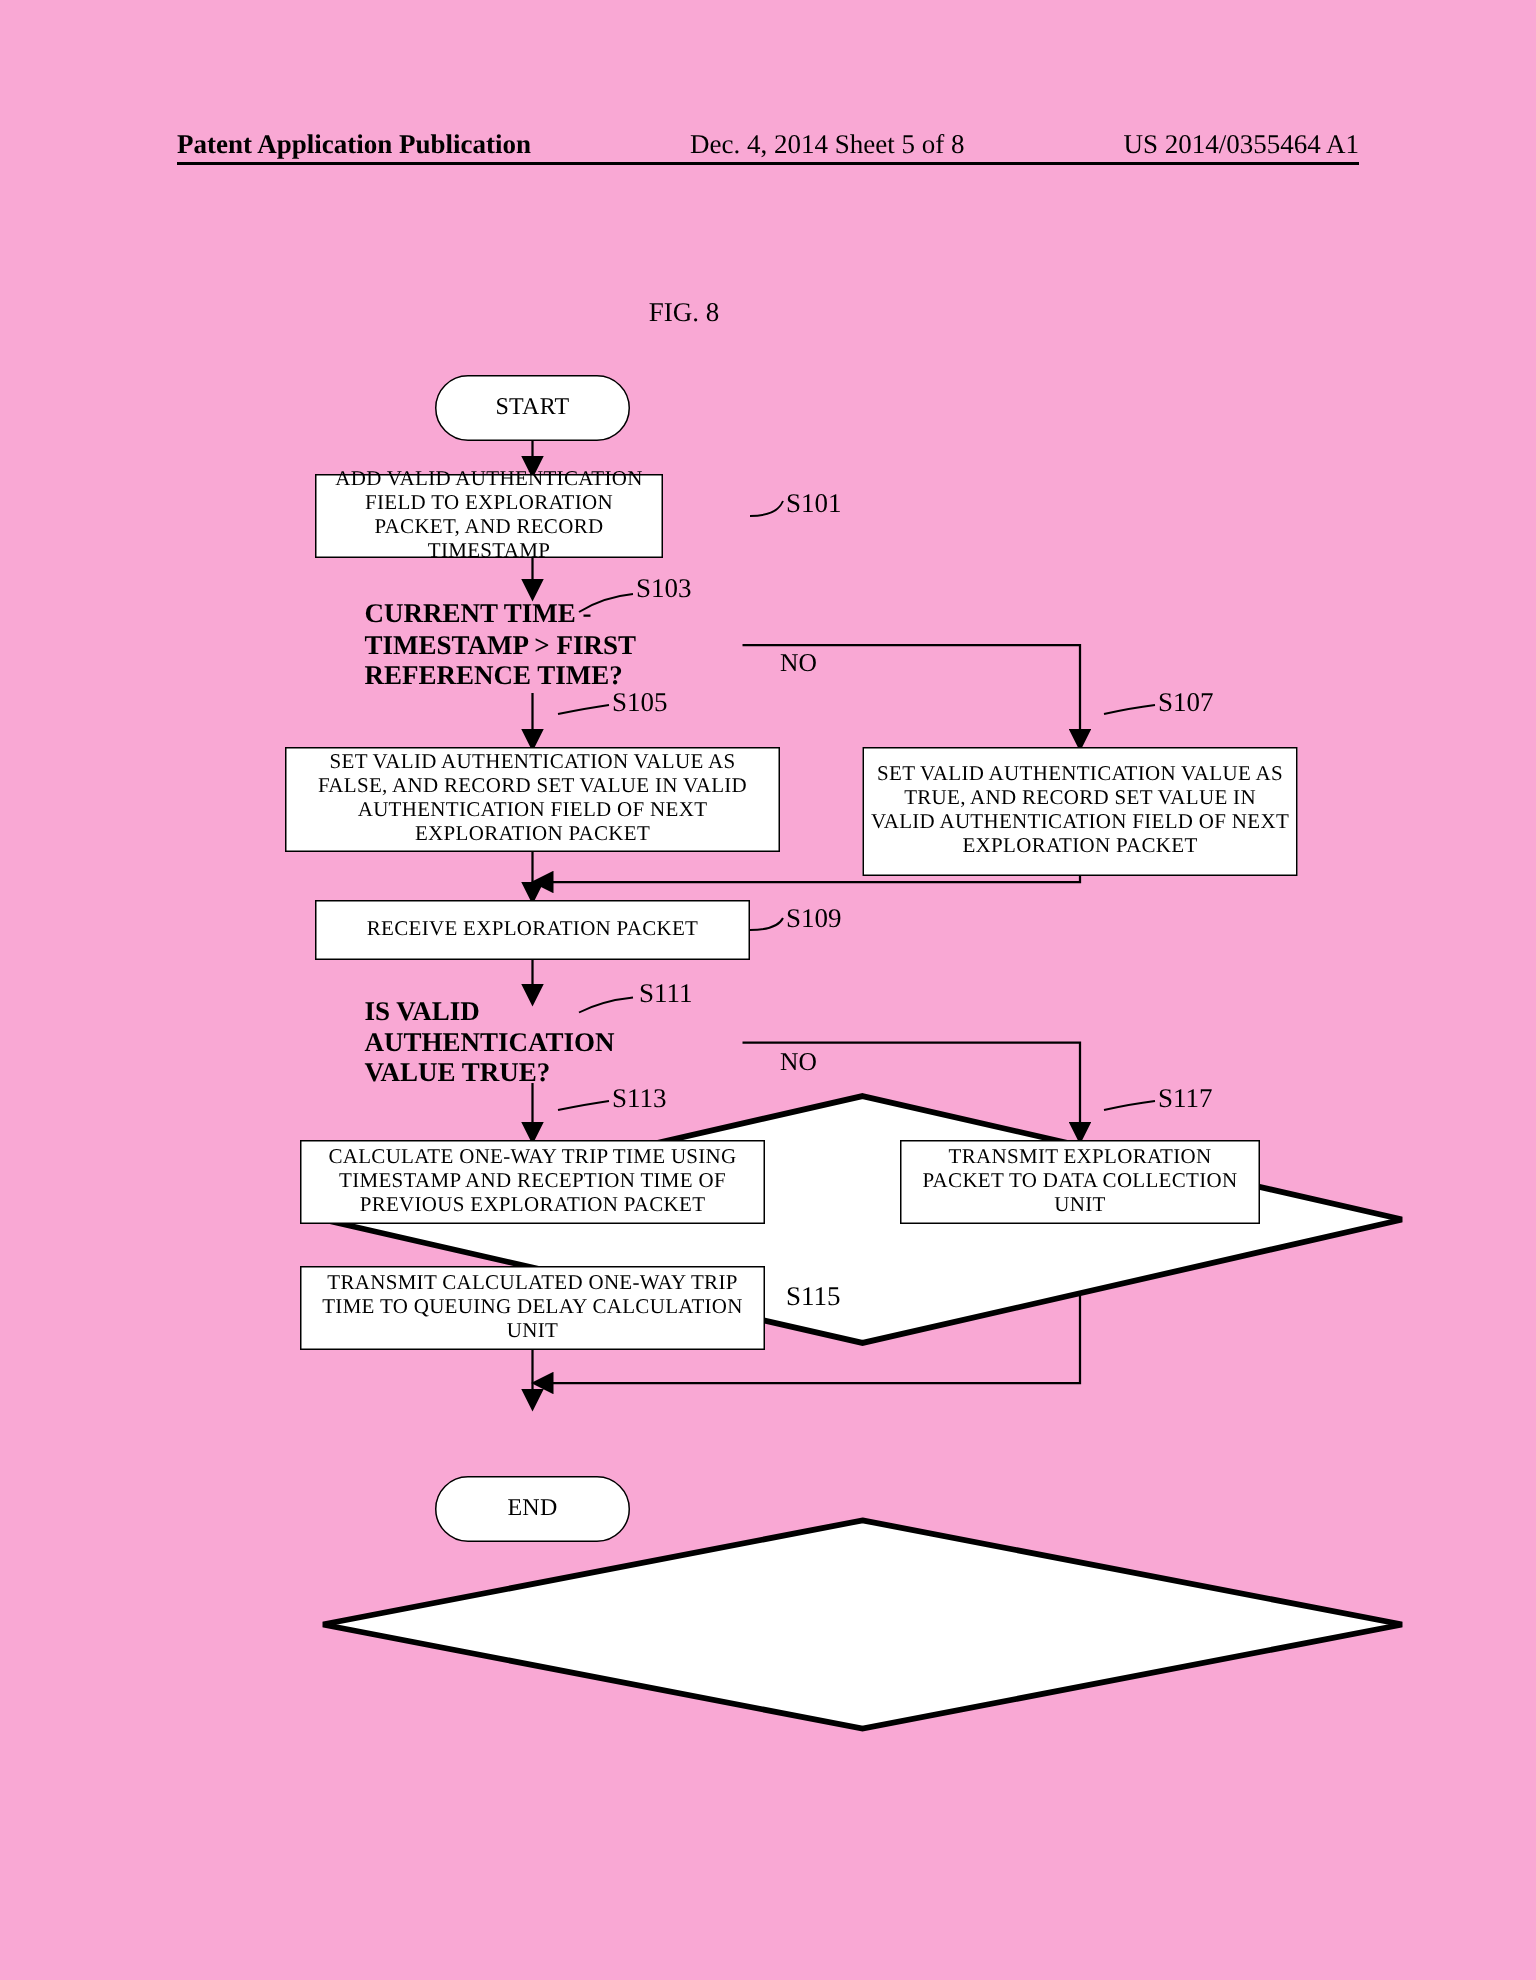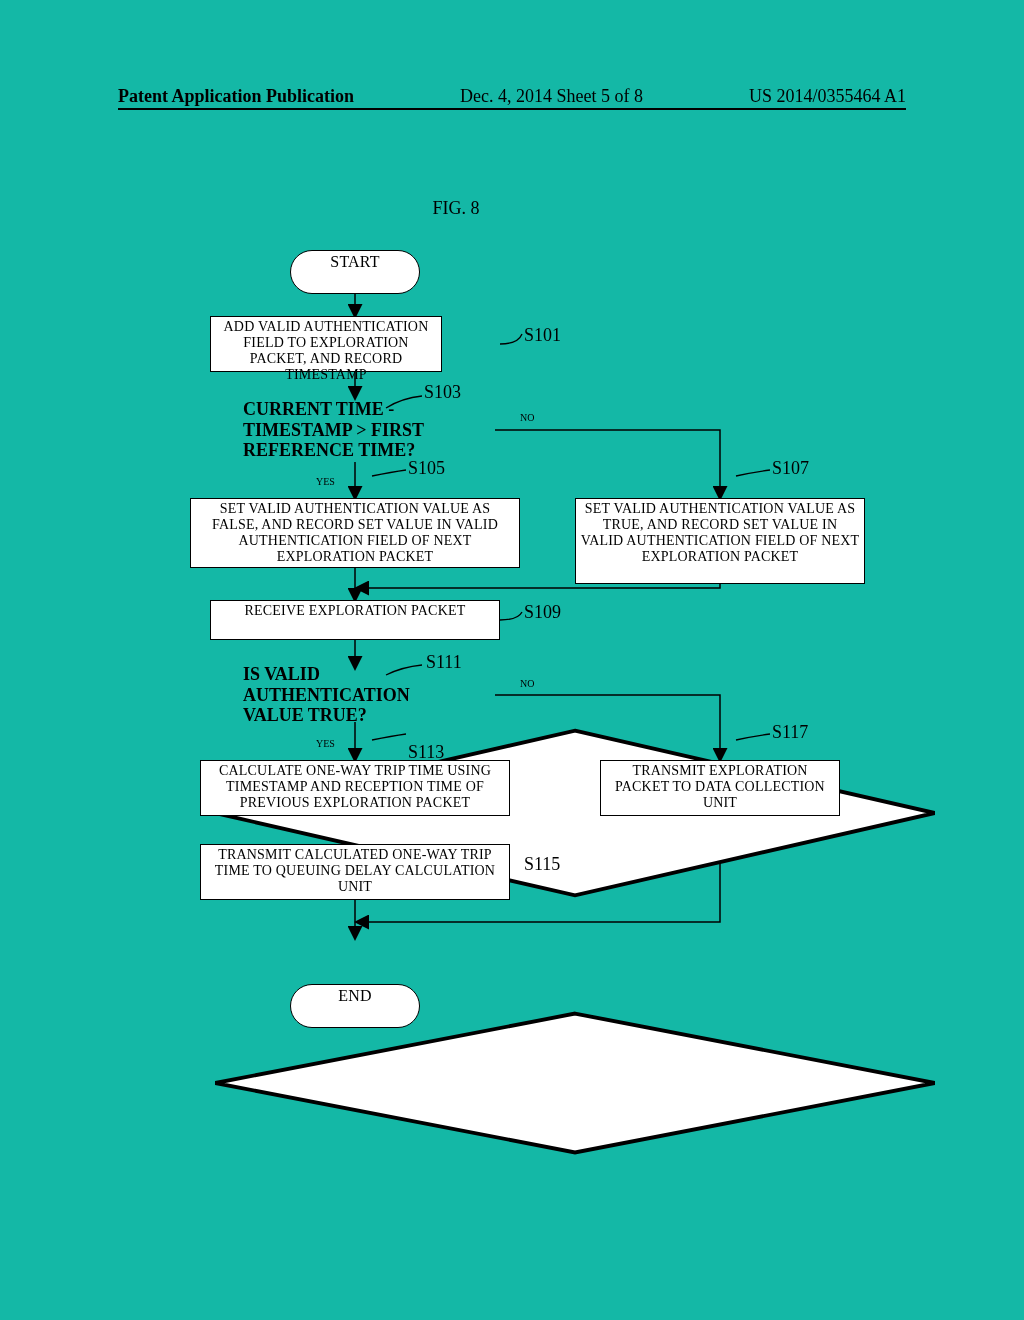--- a/index.html
+++ b/index.html
@@ -6,21 +6,21 @@
     margin: 0;
     padding: 0;
     font-family: "Times New Roman", Times, serif;
     background: #fff;
     color: #000;
   }
   .page {
     width: 1024px;
     height: 1320px;
     position: relative;
-    background: #14b8a6;
+    background: #f9a8d4;
   }
   .header {
     position: absolute;
     top: 86px;
     left: 0;
     width: 1024px;
     padding: 0 118px 0 118px;
     box-sizing: border-box;
     display: flex;
     justify-content: space-between;
@@ -62,21 +62,21 @@
     pointer-events: none;
   }
   .box {
     position: absolute;
     border: 1.5px solid #000;
     background: #fff;
     font-size: 14px;
     line-height: 1.15;
     font-family: "Times New Roman", Times, serif;
     display: flex;
-    align-items: flex-start;
+    align-items: center;
     justify-content: center;
     text-align: center;
     padding: 2px 4px;
     box-sizing: border-box;
     letter-spacing: 0.2px;
   }
   .term {
     border-radius: 22px;
     font-size: 16px;
   }
@@ -89,21 +89,22 @@
     top: 50%;
     transform: translateY(-50%);
     font-size: 18px;
     line-height: 1.15;
     padding: 0 28px;
     box-sizing: border-box;
     font-weight: bold;
   }
   .lbl {
     position: absolute;
-    font-size: 10px;
+    font-size: 17px;
+    margin-top: 20px;
   }
   .slabel {
     position: absolute;
     font-size: 18px;
   }
 </style>
 </head>
 <body>
 
 <div class="page">
@@ -209,21 +210,21 @@
       </svg>
       <div class="diamond-text">IS VALID AUTHENTICATION VALUE TRUE?</div>
     </div>
     <div class="slabel" style="left:246px; top:402px;">S111</div>
     <div class="lbl" style="left:136px; top:488px;">YES</div>
     <div class="lbl" style="left:340px; top:428px;">NO</div>
 
     <div class="box" style="left:20px; top:510px; width:310px; height:56px;">
       <span>CALCULATE ONE-WAY TRIP TIME USING TIMESTAMP AND RECEPTION TIME OF PREVIOUS EXPLORATION PACKET</span>
     </div>
-    <div class="slabel" style="left:228px; top:492px;">S113</div>
+    <div class="slabel" style="left:228px; top:472px;">S113</div>
 
     <div class="box" style="left:420px; top:510px; width:240px; height:56px;">
       <span>TRANSMIT EXPLORATION PACKET TO DATA COLLECTION UNIT</span>
     </div>
     <div class="slabel" style="left:592px; top:472px;">S117</div>
 
     <div class="box" style="left:20px; top:594px; width:310px; height:56px;">
       <span>TRANSMIT CALCULATED ONE-WAY TRIP TIME TO QUEUING DELAY CALCULATION UNIT</span>
     </div>
     <div class="slabel" style="left:344px; top:604px;">S115</div>

